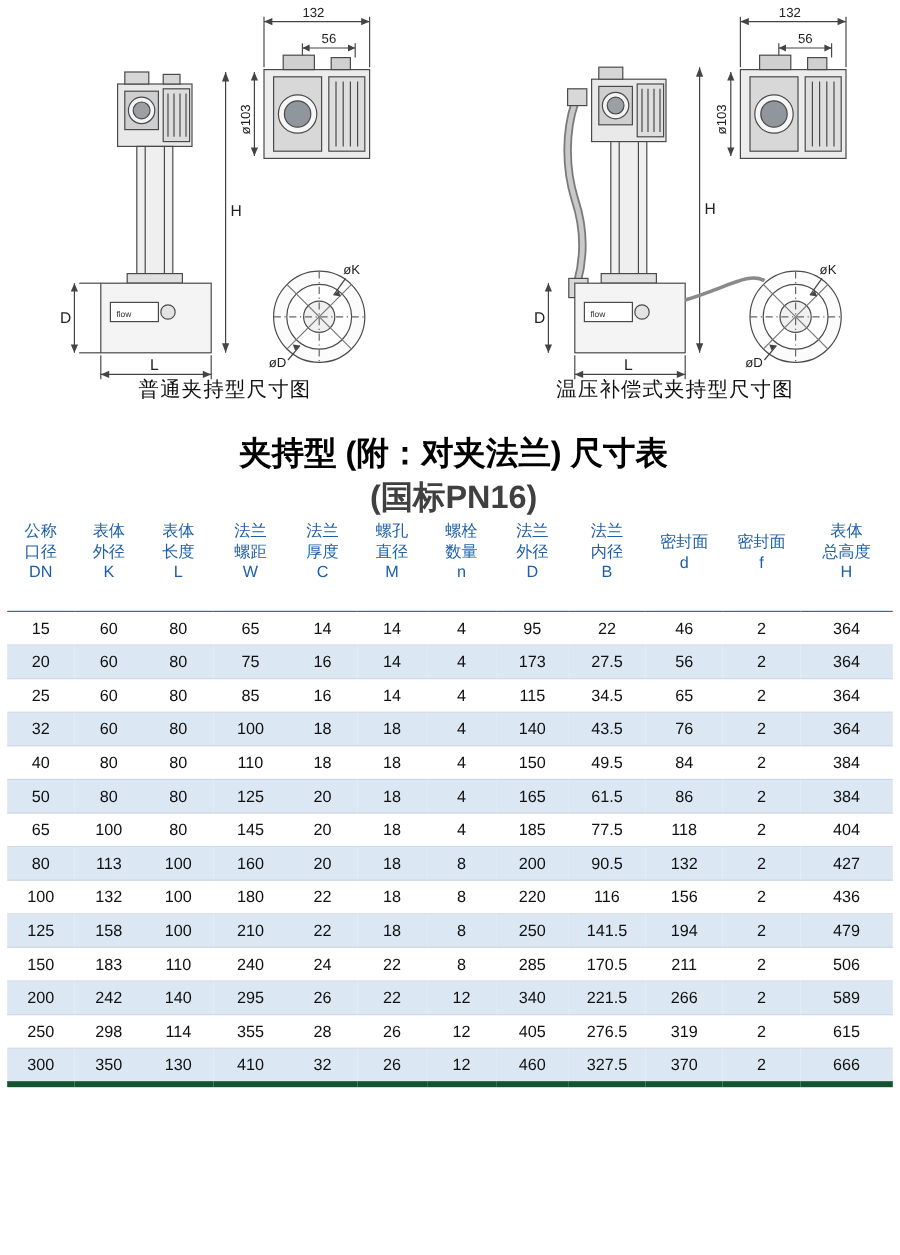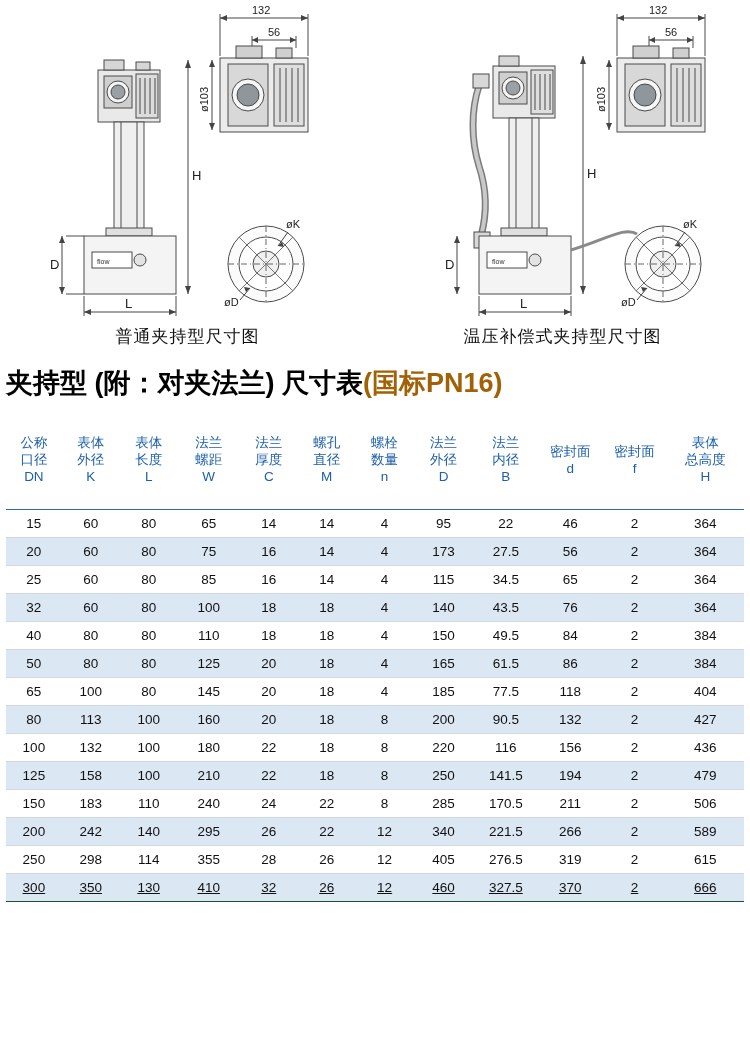--- a/index.html
+++ b/index.html
@@ -29,49 +29,50 @@
   .draw-panel {
     position: absolute;
     top: 0;
     width: 375px;
     height: 360px;
   }
   .draw-panel.left { left: 0; }
   .draw-panel.right { left: 375px; }
   .caption {
     position: absolute;
-    bottom: 12px;
+    bottom: 24px;
     left: 0;
     width: 375px;
     text-align: center;
     font-size: 17px;
     color: #111;
     letter-spacing: 1px;
   }
 
   .svgwrap { position: absolute; inset: 0; }
 
   
   .title-row {
     height: 46px;
     display: flex;
     align-items: center;
     padding-left: 6px;
     box-sizing: border-box;
+    flex-direction: column;
   }
   .title-main {
     font-size: 27px;
     font-weight: bold;
     color: #000;
     letter-spacing: 0px;
   }
   .title-accent {
     font-size: 27px;
     font-weight: bold;
-    color: #a16207;
+    color: #404040;
     letter-spacing: 0px;
   }
 
   
   table.dim {
     border-collapse: collapse;
     width: 738px;
     margin: 6px 6px 0 6px;
     font-size: 13px;
   }
@@ -87,21 +88,21 @@
   }
   table.dim td {
     text-align: center;
     padding: 6px 0;
     font-size: 13.5px;
     color: #111;
     border-bottom: 1px solid #cfd8e4;
   }
   table.dim tr.odd td { background: #ffffff; }
   table.dim tr.even td { background: #dbe7f3; }
-  table.dim tr:last-child td { border-bottom: 1px solid #14532d; text-decoration: underline; }
+  table.dim tr:last-child td { border-bottom: 5px solid #14532d; }
 
   .c0 { width: 52px; text-align: center; }
   .c1 { width: 54px; }
   .c2 { width: 54px; }
   .c3 { width: 58px; }
   .c4 { width: 54px; }
   .c5 { width: 54px; }
   .c6 { width: 54px; }
   .c7 { width: 56px; }
   .c8 { width: 60px; }

